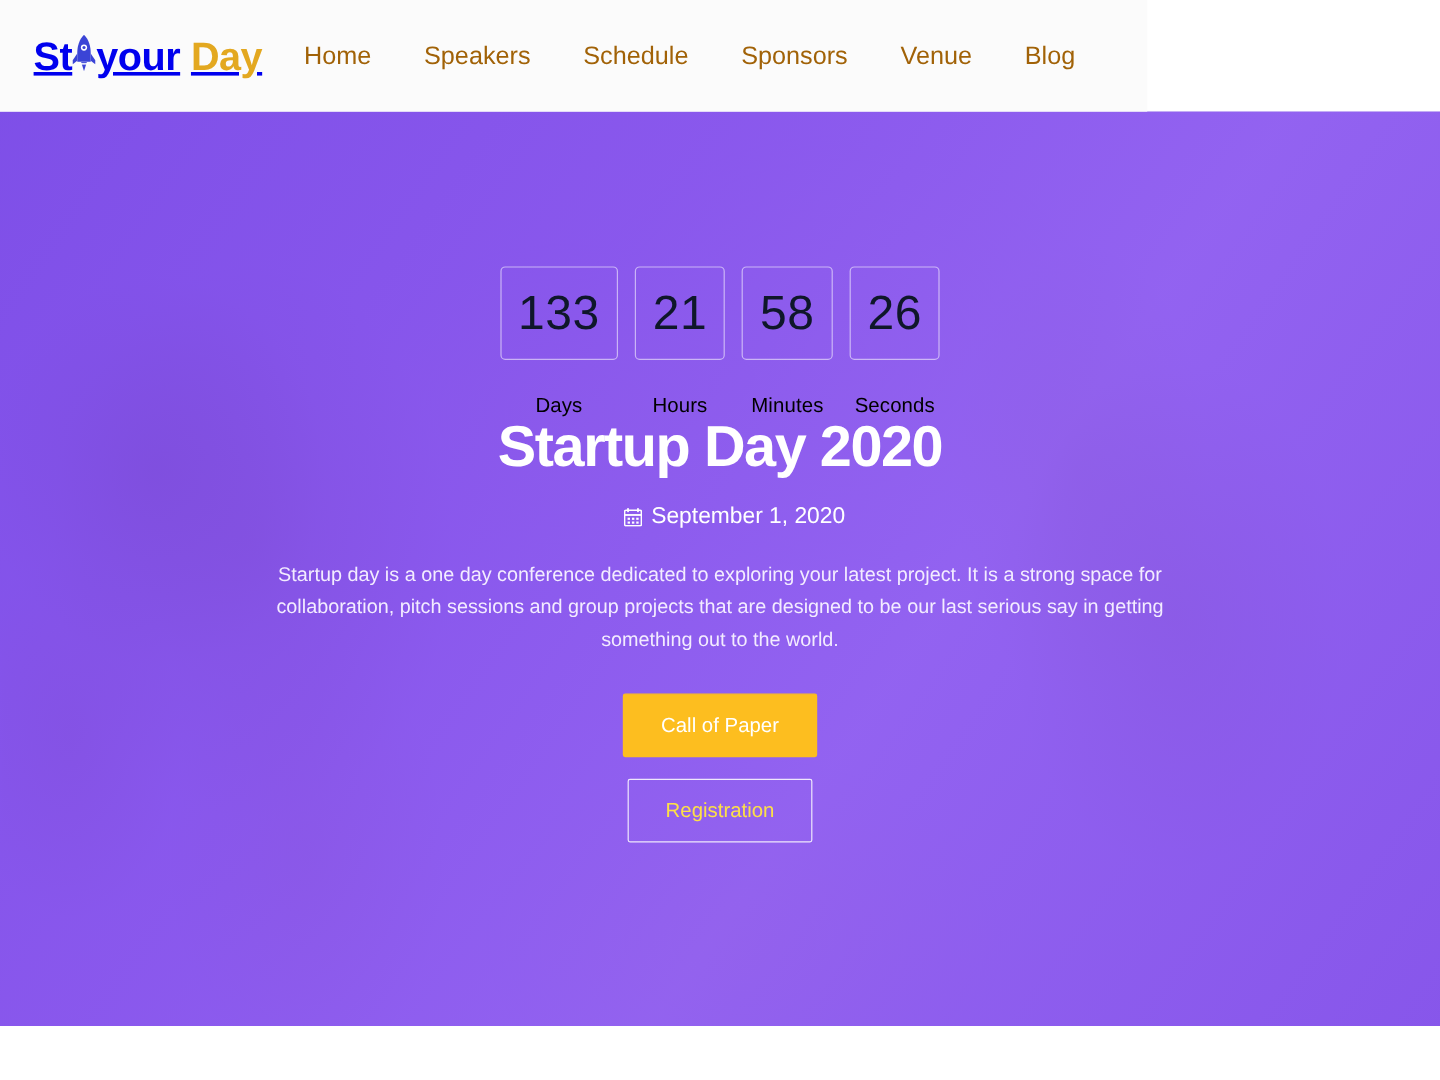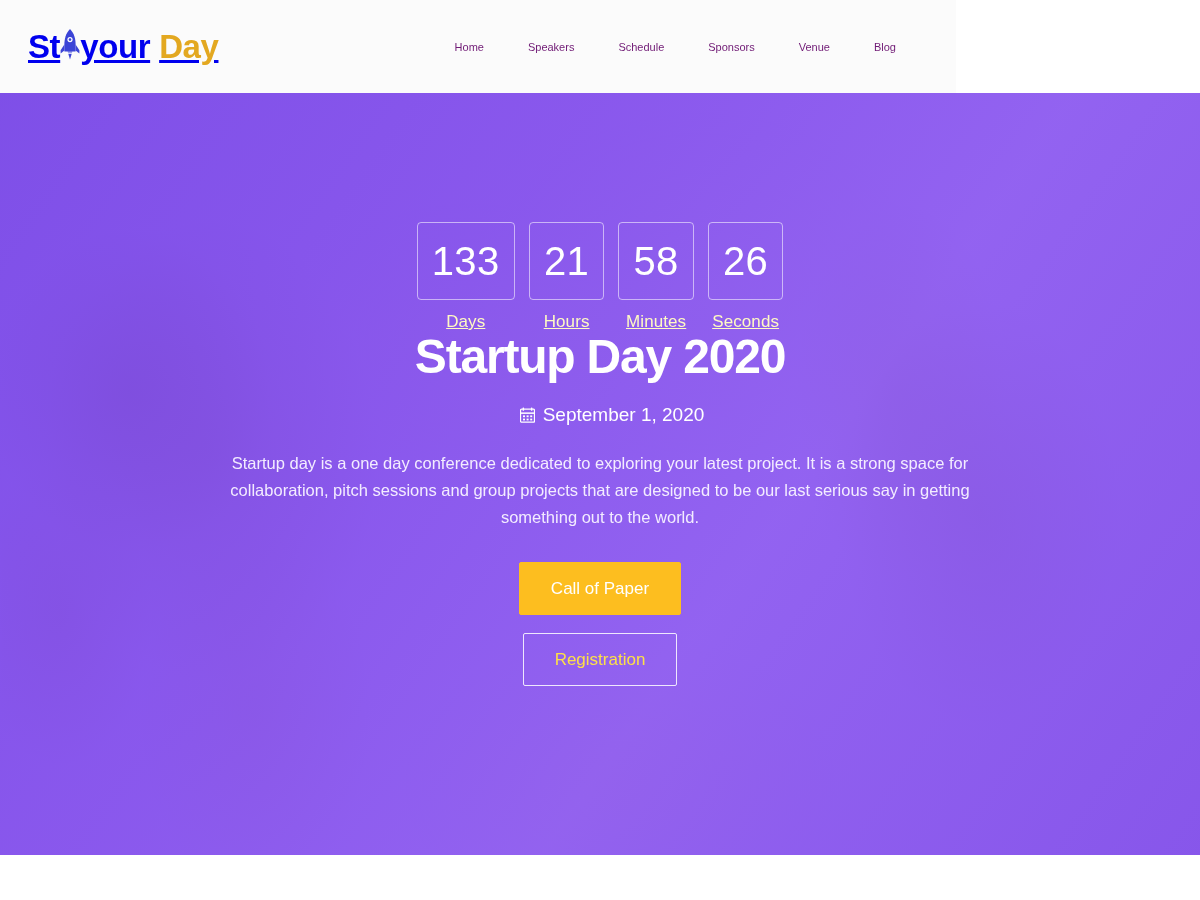--- a/index.html
+++ b/index.html
@@ -47,22 +47,22 @@
   }
   .rocket-wrap svg { display: block; }
 
   .main-nav {
     display: flex;
     align-items: center;
     gap: 0px;
     margin-right: 10px;
   }
   .nav-link {
-    color: #701a75;
-    font-size: 11px;
+    color: #a16207;
+    font-size: 21px;
     text-decoration: none;
     padding: 6px 22px;
     white-space: nowrap;
     cursor: pointer;
   }
 
   
   .hero {
     position: relative;
     width: 1200px;
@@ -128,29 +128,28 @@
     padding: 0 14px;
     border: 1px solid rgba(255,255,255,0.55);
     border-radius: 4px;
     display: flex;
     align-items: center;
     justify-content: center;
     font-size: 40px;
     font-weight: 300;
     letter-spacing: 0.5px;
     line-height: 1;
-    color: #ffffff;
+    color: #0f172a;
   }
   .cd-label {
-    margin-top: 12px;
+    margin-top: 28px;
     font-size: 17px;
     font-weight: 400;
-    color: #fef9c3;
+    color: #000000;
     letter-spacing: 0.1px;
-    text-decoration: underline;
   }
 
   
   .hero-title {
     font-size: 48px;
     font-weight: bold;
     letter-spacing: -1.2px;
     line-height: 1.05;
     color: #ffffff;
   }

